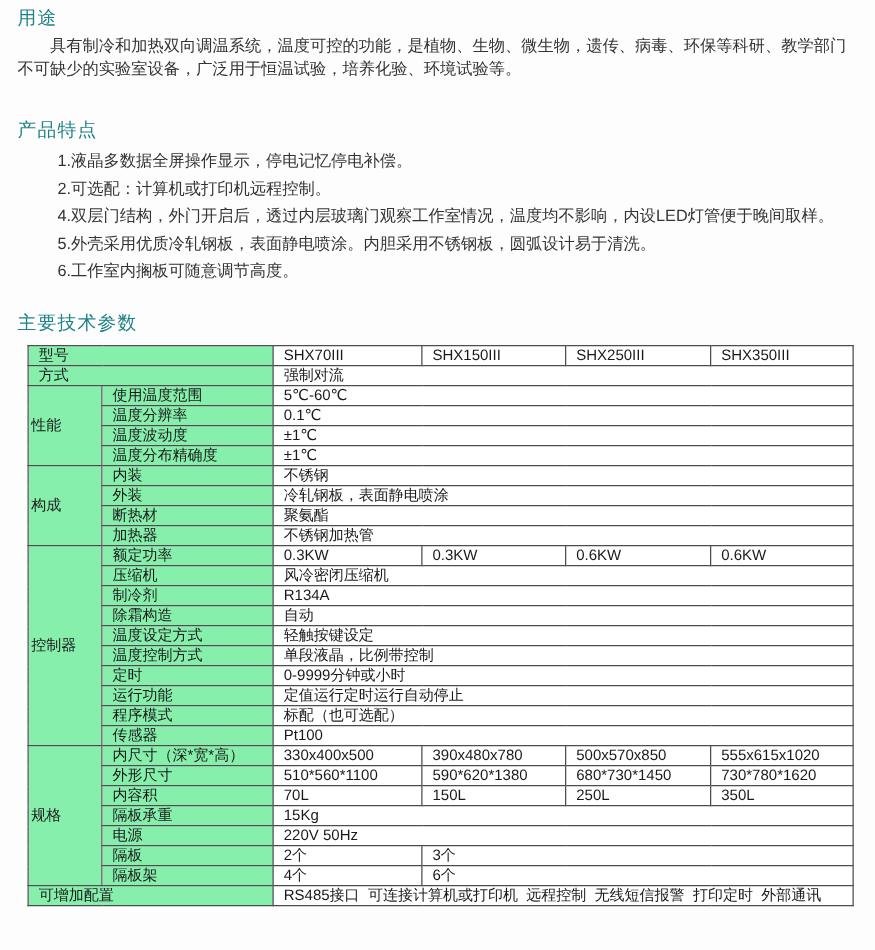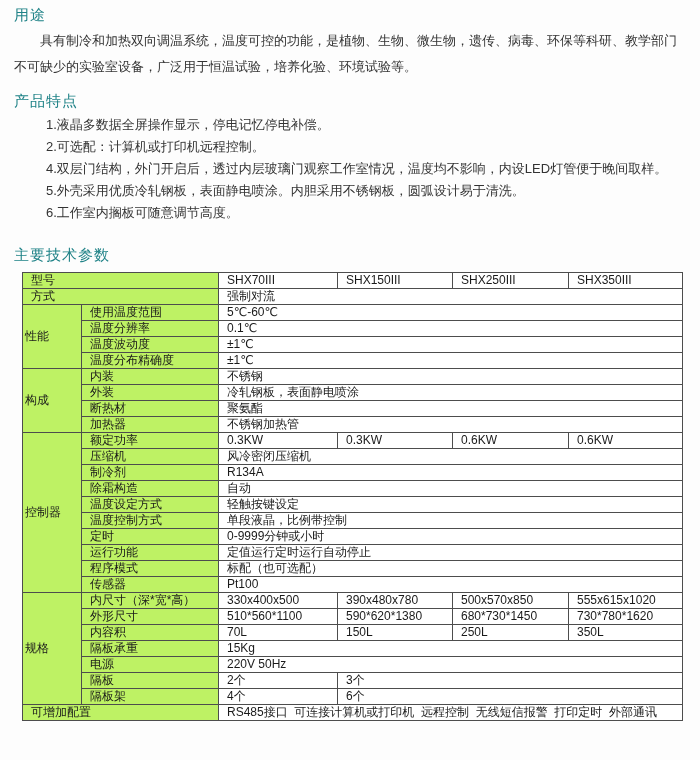--- a/index.html
+++ b/index.html
@@ -7,43 +7,43 @@
     width:700px;height:760px;background:#fdfdfd;
     font-family:"Liberation Sans","DejaVu Sans",sans-serif;
     color:#2b2b2b;overflow:hidden;
   }
   .page{padding:6px 14px 0 14px;}
   .section-heading{
     color:#1f8287;font-size:15px;font-weight:normal;
     margin:0;line-height:18px;letter-spacing:1px;
   }
   .usage-body{
-    font-size:13px;line-height:26px;color:#333;
+    font-size:13px;line-height:18px;color:#333;
     margin:4px 0 0 0;text-indent:2em;width:664px;
   }
-  .features-heading{margin-top:12px;}
+  .features-heading{margin-top:32px;}
   .features-list{
     list-style:none;margin:4px 0 0 0;padding:0 0 0 32px;
     font-size:13px;line-height:22px;color:#333;
   }
   .specs-heading{margin-top:22px;}
   table.specs{
     border-collapse:collapse;table-layout:fixed;
     margin:8px 0 0 8px;width:660px;
     font-size:12px;color:#1a1a1a;
   }
   table.specs td{
     border:1px solid #4d4d4d;
     height:15px;line-height:15px;
     padding:0 8px;
     white-space:pre-wrap;
     overflow:hidden;
     background:#ffffff;
   }
-  table.specs td.label{background:#bef264;}
+  table.specs td.label{background:#86efac;}
   table.specs td.group{text-align:left;padding:0 2px;}
 </style>
 </head>
 <body>
 
 <div class="page">
 
   <h2 class="section-heading">用途</h2>
   <p class="usage-body">具有制冷和加热双向调温系统，温度可控的功能，是植物、生物、微生物，遗传、病毒、环保等科研、教学部门不可缺少的实验室设备，广泛用于恒温试验，培养化验、环境试验等。</p>
 

